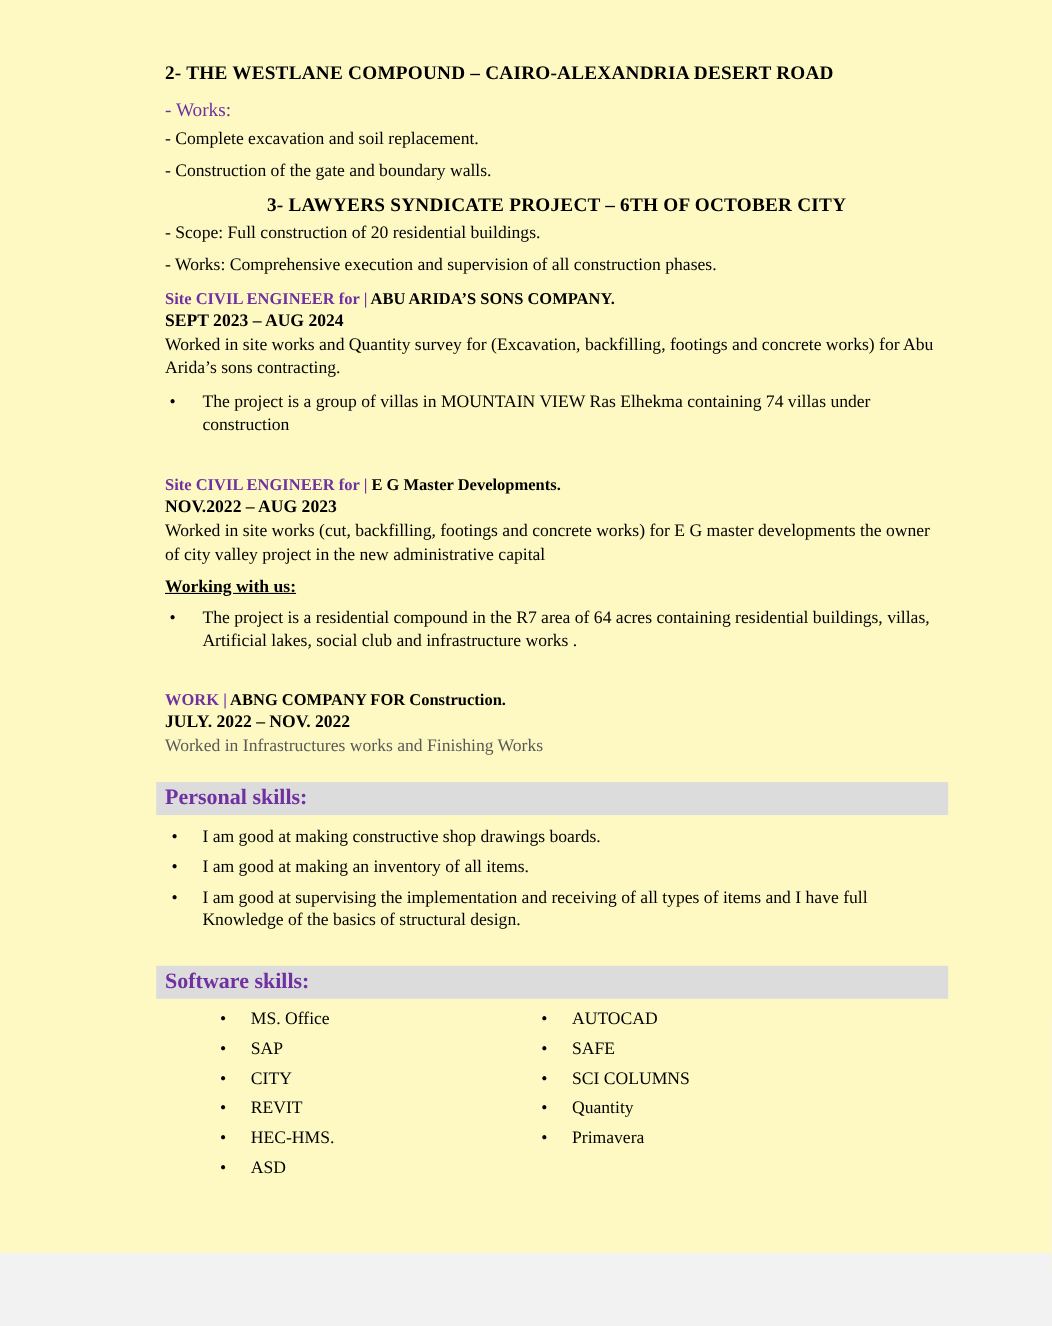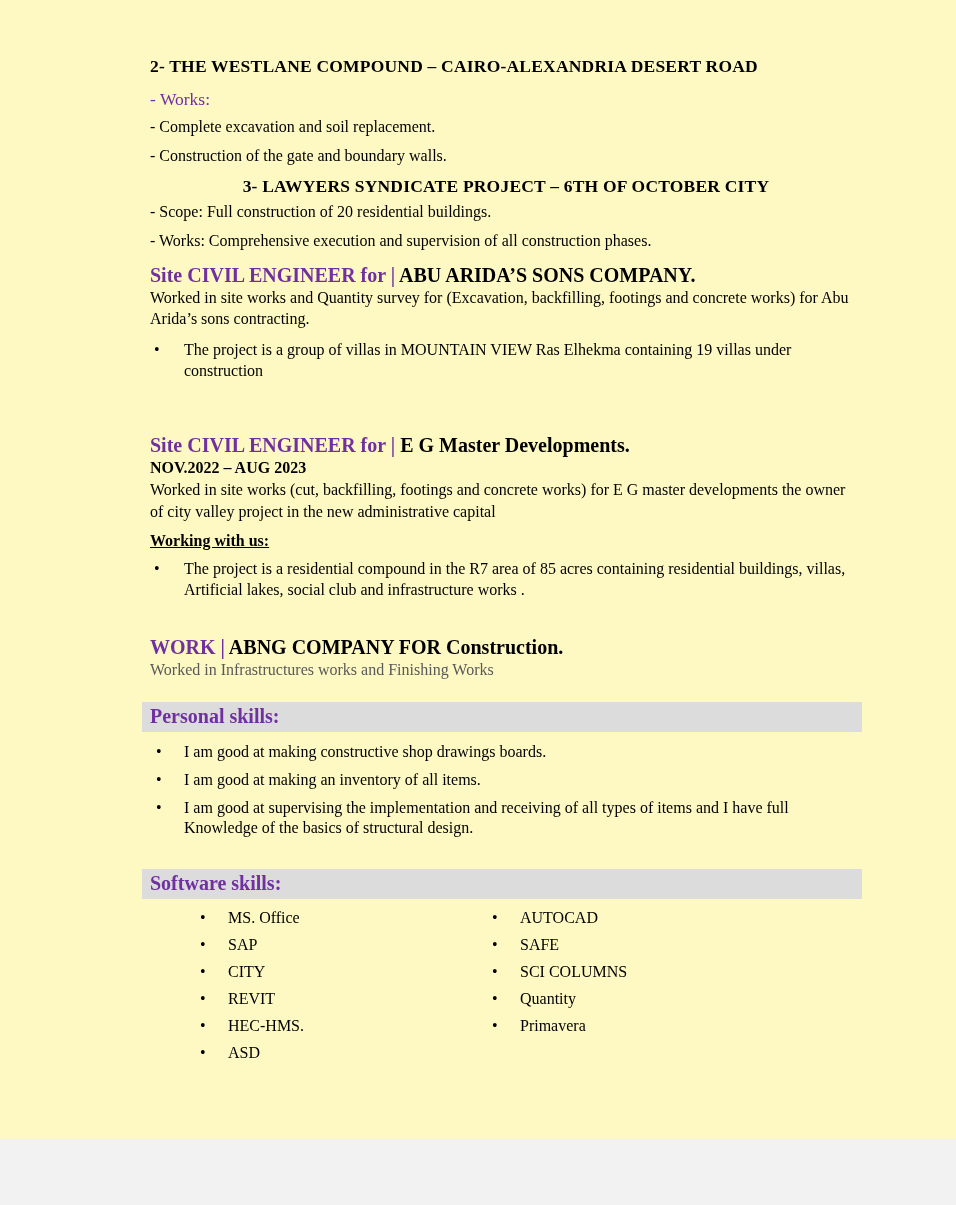--- a/index.html
+++ b/index.html
@@ -30,21 +30,21 @@
     color: #7030A0;
     font-size: 17.5px;
     font-weight: normal;
     margin: 12px 0 8px 0;
   }
   .work-line {
     font-size: 16px;
     margin: 0 0 11px 0;
   }
   .job-title {
-    font-size: 20px;
+    font-size: 15px;
     font-weight: bold;
     margin: 14px 0 0 0;
   }
   .job-title .purple { color: #7030A0; }
   .job-title .black { color: #000000; }
   .dates {
     font-size: 16px;
     font-weight: bold;
     margin: 2px 0 2px 0;
   }
@@ -123,45 +123,47 @@
   <p class="work-line">- Complete excavation and soil replacement.</p>
   <p class="work-line">- Construction of the gate and boundary walls.</p>
 
   <h2 class="proj-title" style="margin-top:4px;text-align:center;">3- LAWYERS SYNDICATE PROJECT – 6TH OF OCTOBER CITY</h2>
   <p class="work-line">- Scope: Full construction of 20 residential buildings.</p>
   <p class="work-line">- Works: Comprehensive execution and supervision of all construction phases.</p>
 
   <h2 class="job-title">
     <span class="purple">Site CIVIL ENGINEER for | </span><span class="black">ABU ARIDA’S SONS COMPANY.</span>
   </h2>
+  <p class="dates">SEPT 2023 – AUG 2024</p>
   <p class="desc">Worked in site works and Quantity survey for (Excavation, backfilling, footings and concrete works) for Abu Arida’s sons contracting.</p>
   <div class="bullet-row">
     <span class="dot">•</span>
-    <span class="txt">The project is a group of villas in MOUNTAIN VIEW Ras Elhekma containing 19 villas under construction</span>
+    <span class="txt">The project is a group of villas in MOUNTAIN VIEW Ras Elhekma containing 74 villas under construction</span>
   </div>
 
   <div class="section-gap"></div>
 
-  <h2 class="job-title" style="margin-top:17px;">
+  <h2 class="job-title" style="margin-top:0;">
     <span class="purple">Site CIVIL ENGINEER for | </span><span class="black">E G Master Developments.</span>
   </h2>
   <p class="dates">NOV.2022 – AUG 2023</p>
   <p class="desc">Worked in site works (cut, backfilling, footings and concrete works) for E G master developments the owner of city valley project in the new administrative capital</p>
 
   <p class="working-label">Working with us:</p>
   <div class="bullet-row">
     <span class="dot">•</span>
-    <span class="txt">The project is a residential compound in the R7 area of 85 acres containing residential buildings, villas, Artificial lakes, social club and infrastructure works .</span>
+    <span class="txt">The project is a residential compound in the R7 area of 64 acres containing residential buildings, villas, Artificial lakes, social club and infrastructure works .</span>
   </div>
 
   <div class="section-gap"></div>
 
   <h2 class="job-title" style="margin-top:0;">
     <span class="purple">WORK | </span><span class="black">ABNG COMPANY FOR Construction.</span>
   </h2>
+  <p class="dates">JULY. 2022 – NOV. 2022</p>
   <p class="desc muted">Worked in Infrastructures works and Finishing Works</p>
 
   <div class="skills-bar">Personal skills:</div>
   <div class="p-skill">
     <span class="dot">•</span>
     <span class="txt">I am good at making constructive shop drawings boards.</span>
   </div>
   <div class="p-skill">
     <span class="dot">•</span>
     <span class="txt">I am good at making an inventory of all items.</span>

